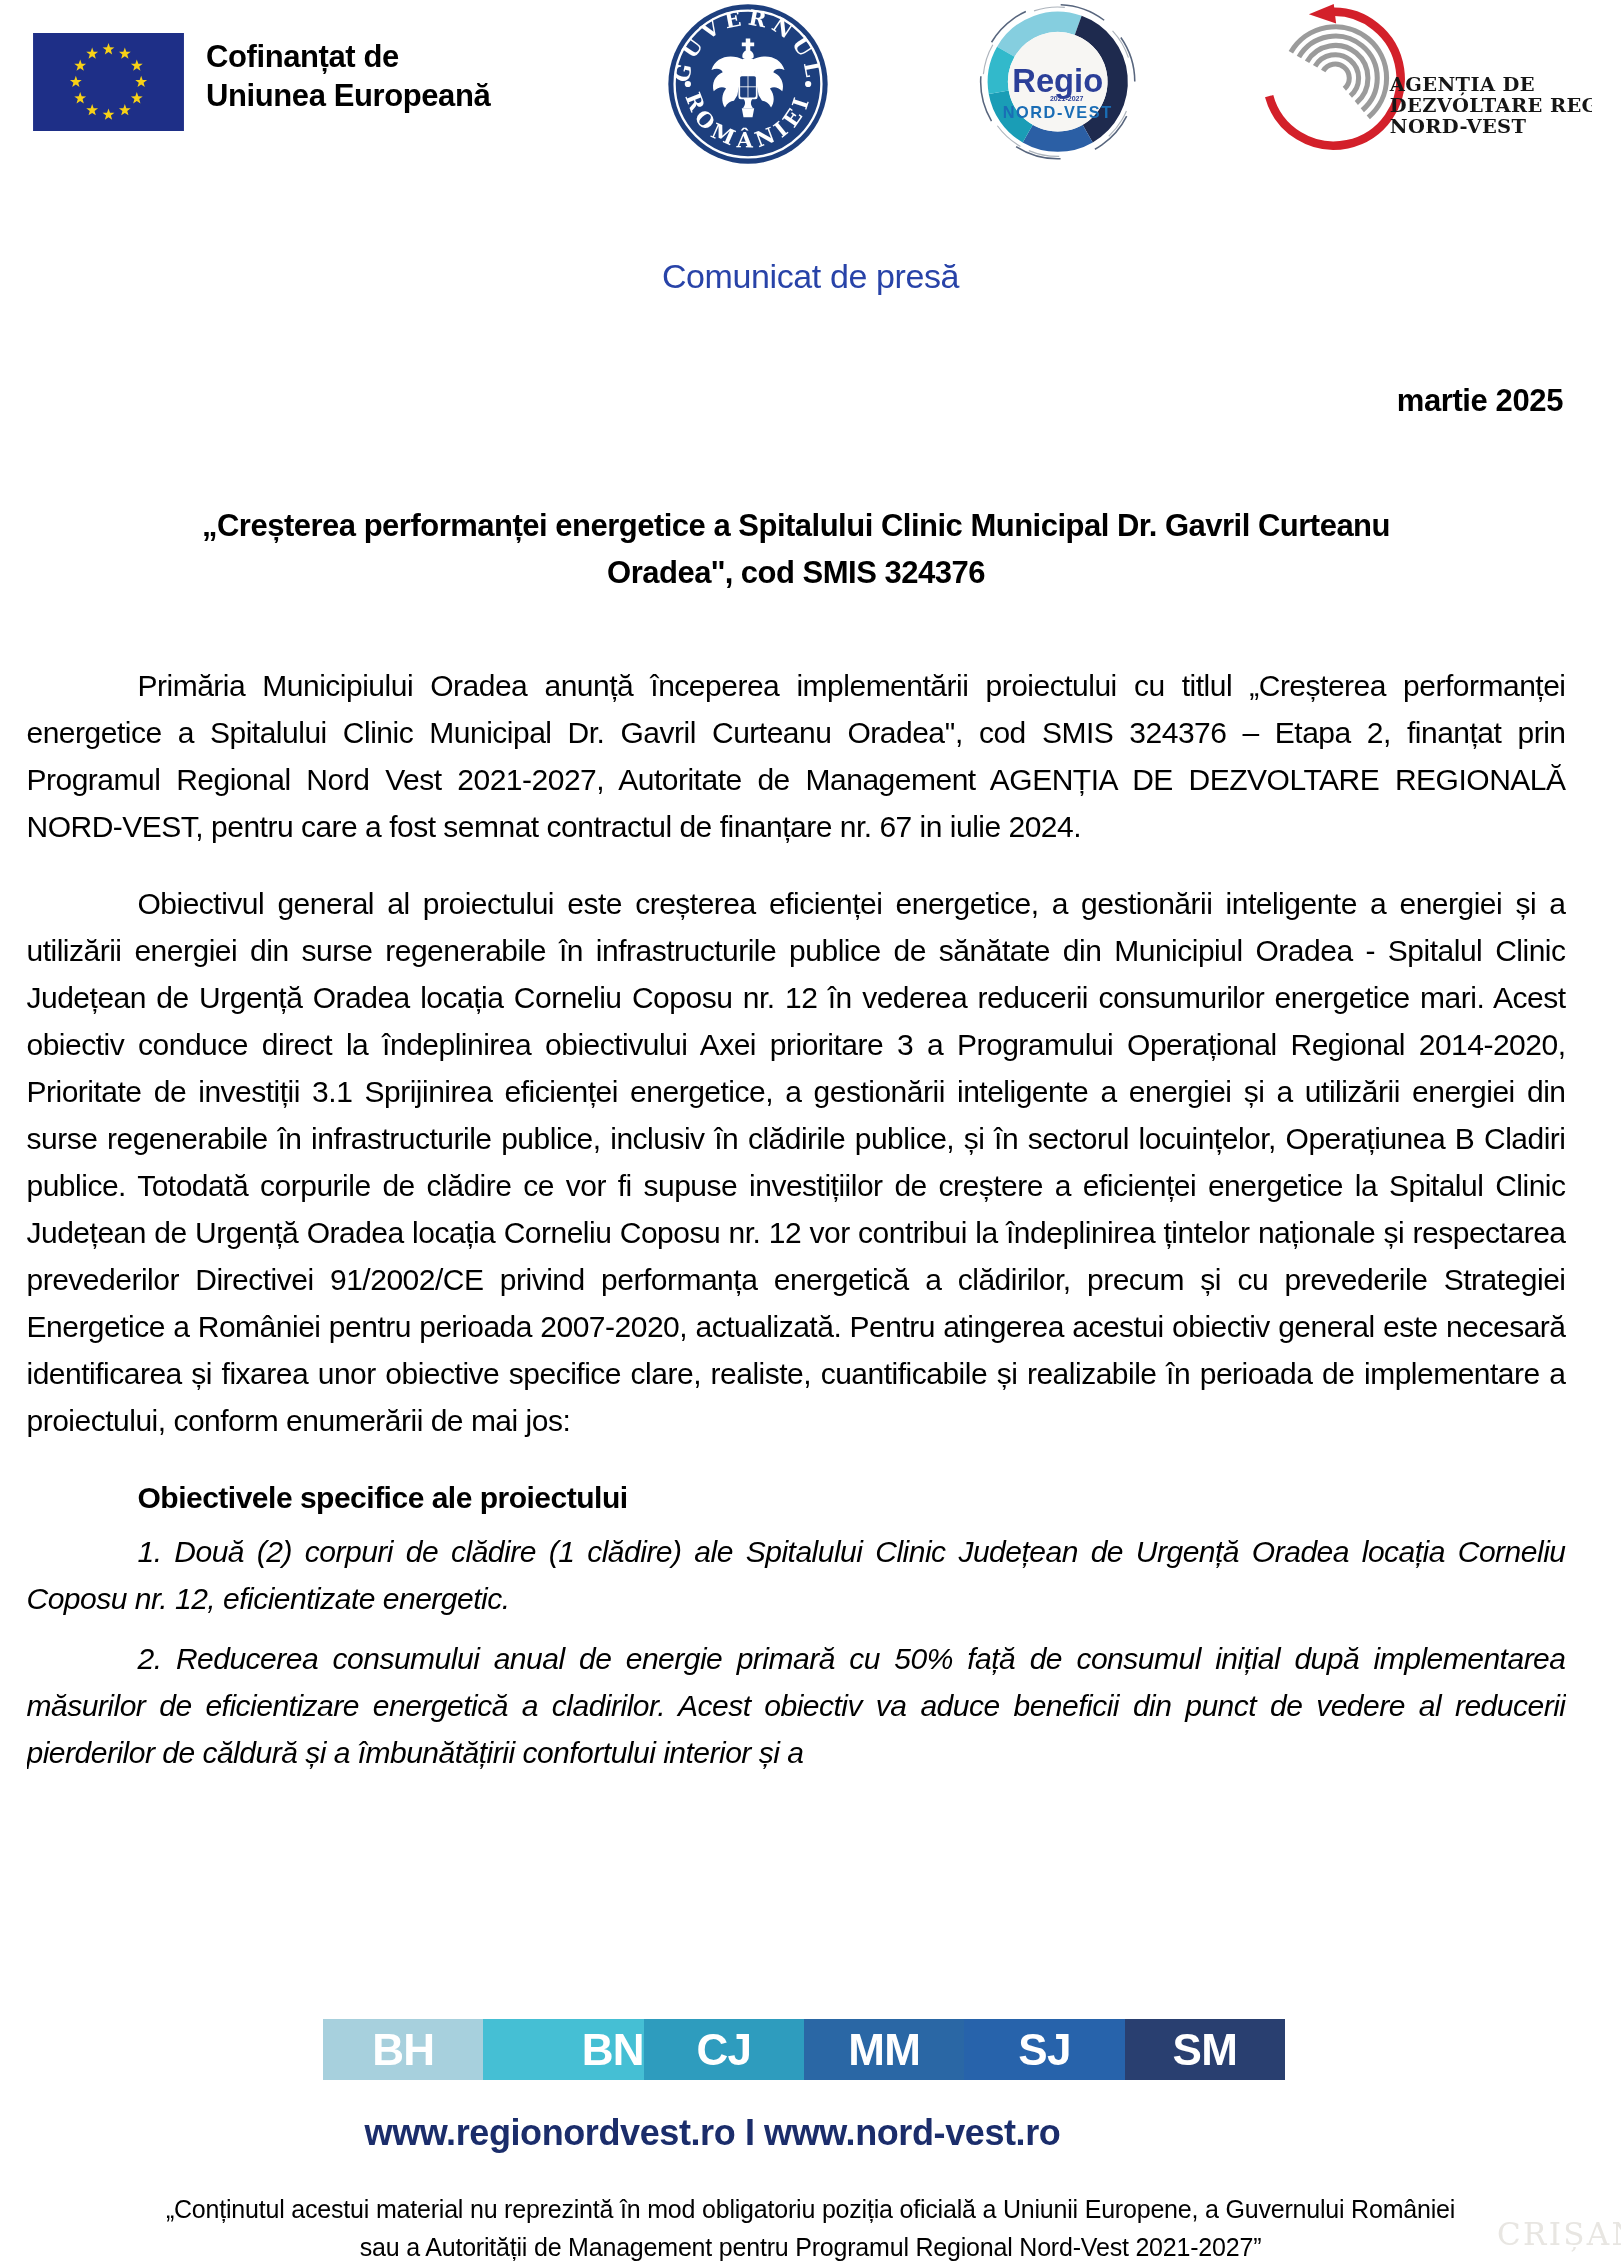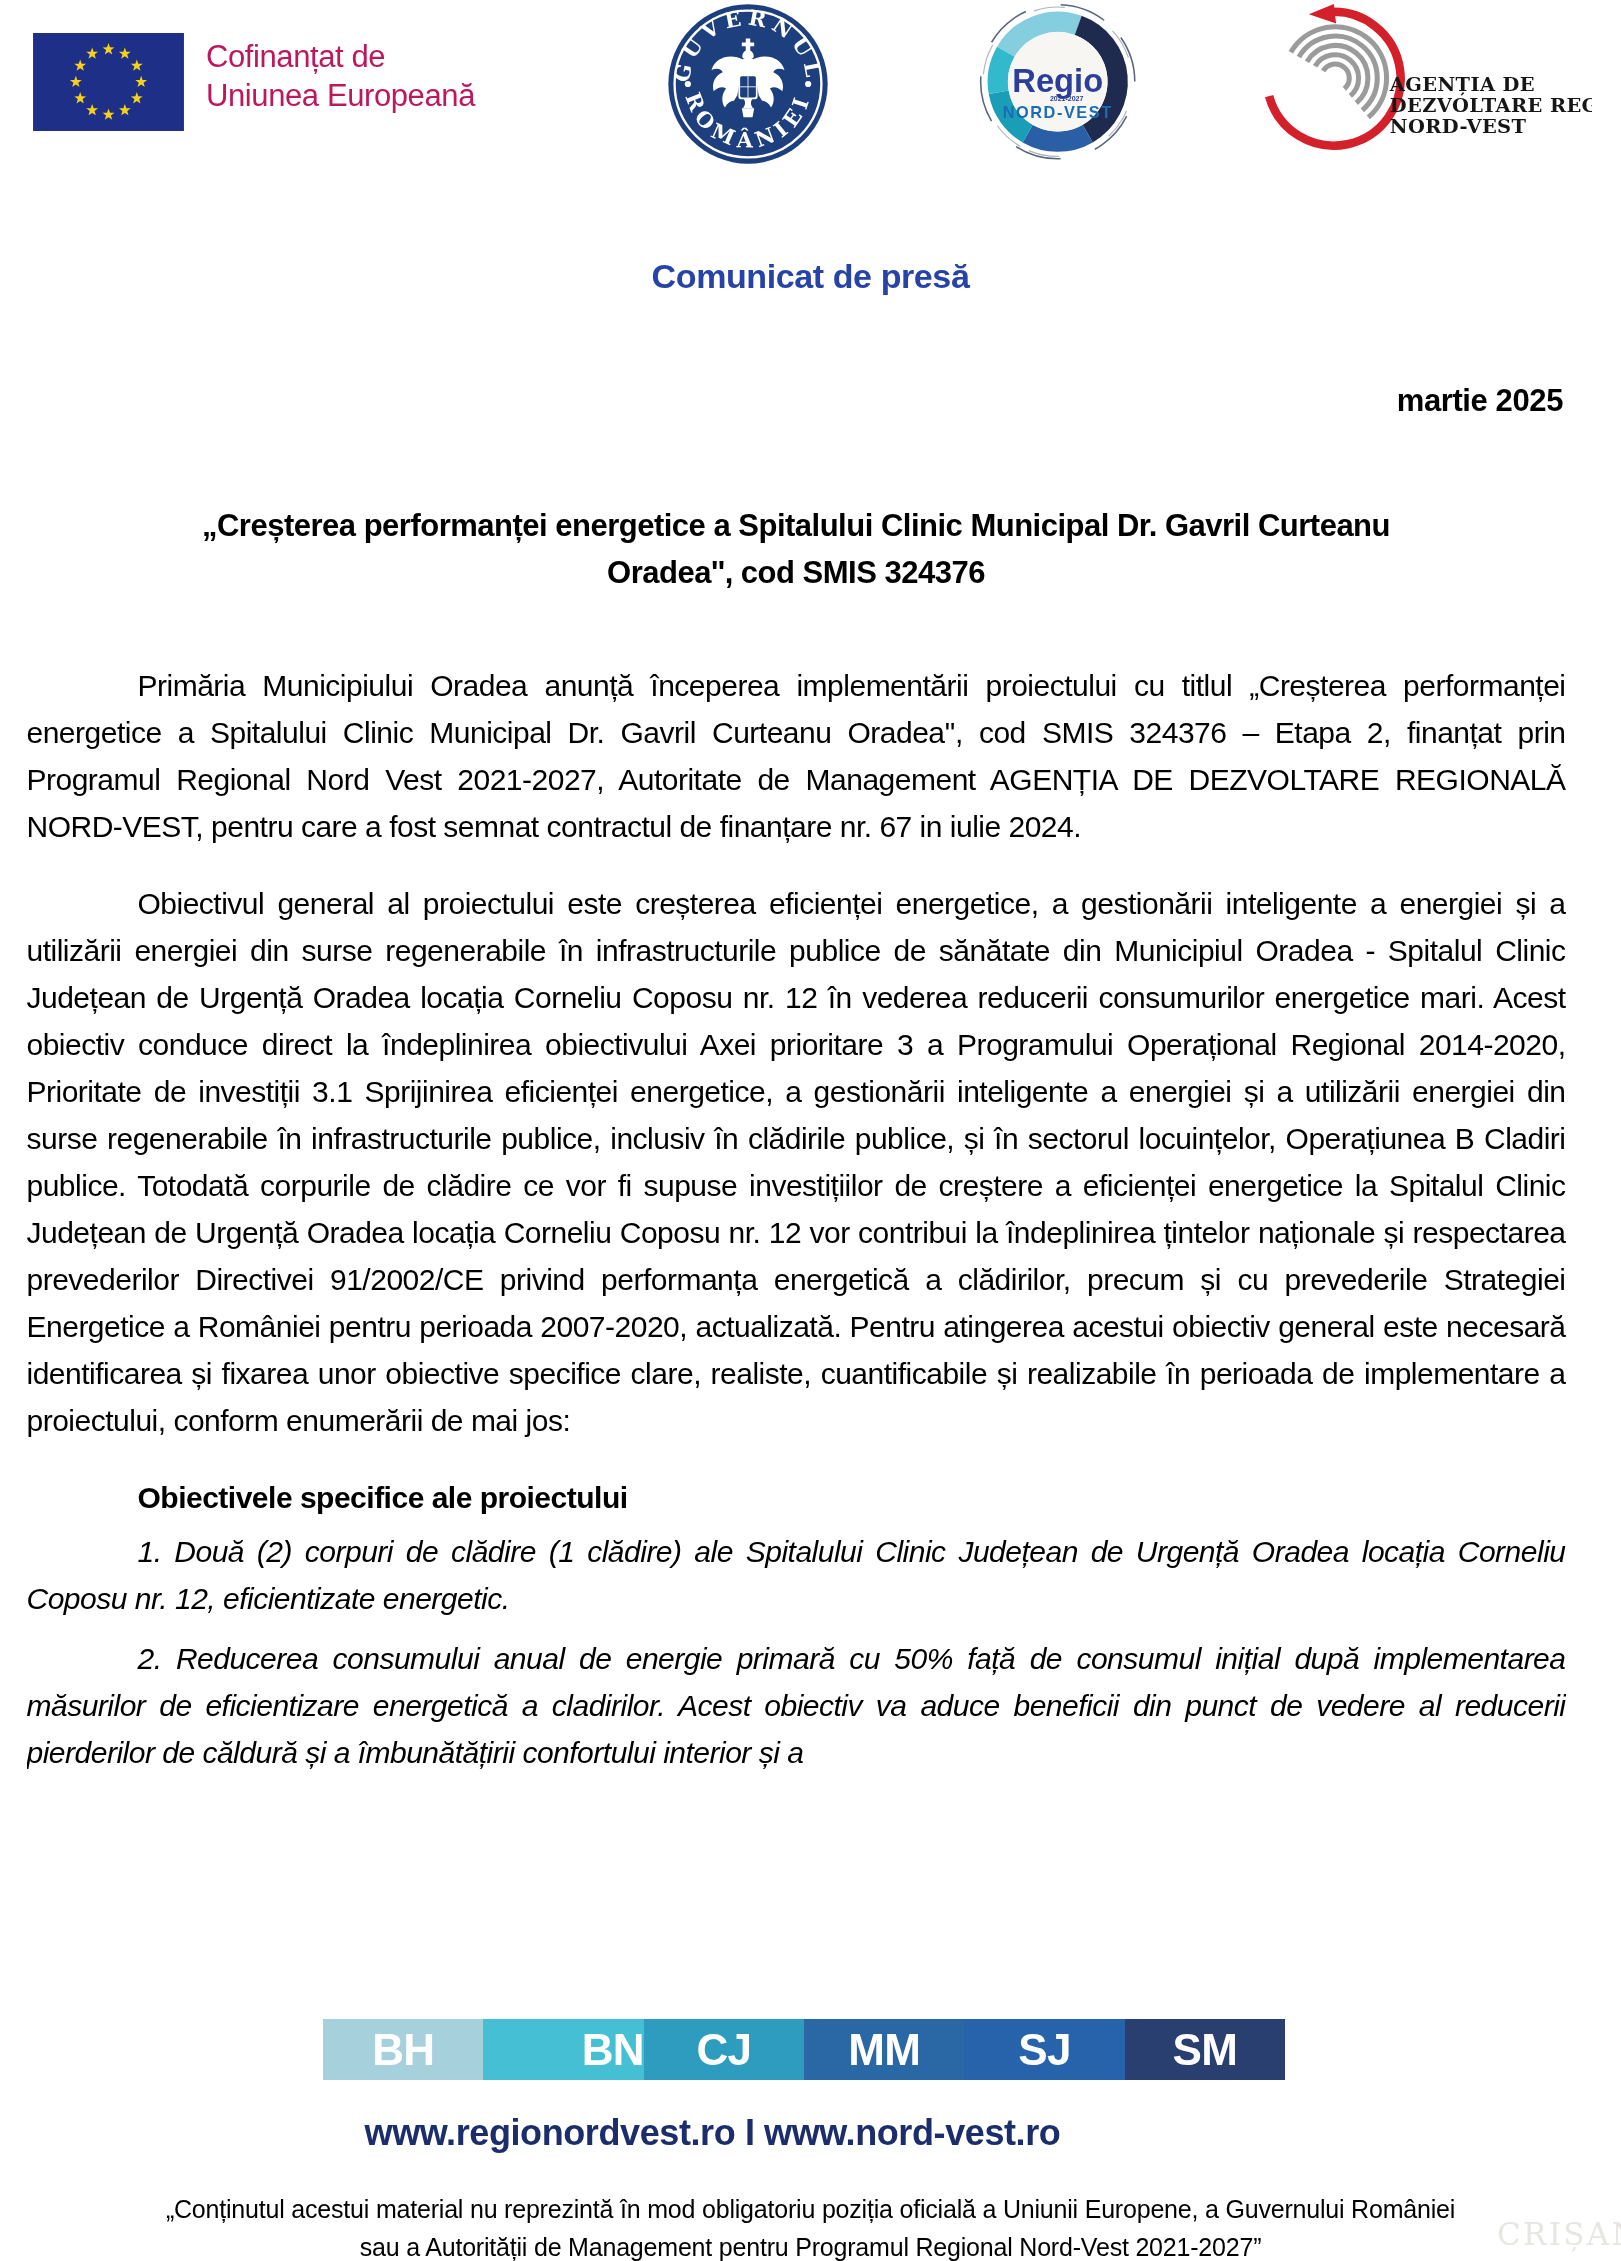--- a/index.html
+++ b/index.html
@@ -8,34 +8,34 @@
     width:1621px;height:2261px;
     background:#ffffff;
     font-family:"Liberation Sans",sans-serif;
     color:#000;
     overflow:hidden;
   }
   
   .eu-flag{position:absolute;left:33px;top:33px;width:151px;height:98px;}
   .eu-text{
     position:absolute;left:206px;top:37px;
-    font-size:31px;font-weight:normal;color:#be185d;line-height:39px;letter-spacing:-0.4px;
+    font-size:31px;font-weight:bold;color:#000000;line-height:39px;letter-spacing:-0.4px;
   }
   .gov-seal{position:absolute;left:666px;top:1.6px;width:164px;height:164px;}
   .regio-logo{position:absolute;left:976px;top:0px;width:165px;height:165px;}
   .adr-logo{position:absolute;left:1242px;top:3.9px;width:350px;height:148px;}
   .seal-text{font-family:"DejaVu Serif",serif;font-size:27px;font-weight:bold;letter-spacing:7px;fill:#ffffff;}
   .regio-name{font-family:"Liberation Sans",sans-serif;font-size:42px;font-weight:bold;fill:#2b3f98;}
   .regio-period{font-family:"Liberation Sans",sans-serif;font-size:9px;font-weight:bold;fill:#2b3f98;}
   .regio-region{font-family:"Liberation Sans",sans-serif;font-size:21px;font-weight:bold;fill:#1a6db5;letter-spacing:2px;}
   .adr-text{font-family:"DejaVu Serif",serif;font-size:25px;font-weight:bold;fill:#161616;letter-spacing:0.5px;}
   
   .doc-title{
     position:absolute;left:0;top:257px;width:1621px;
-    text-align:center;font-size:34px;font-weight:bold;color:#2843a8;letter-spacing:-0.4px;
+    text-align:center;font-size:34px;font-weight:normal;color:#2843a8;letter-spacing:-0.4px;
   }
   .doc-date{
     position:absolute;top:383px;right:58px;
     font-size:31px;font-weight:bold;color:#000;letter-spacing:-0.4px;
   }
   .headline{
     position:absolute;left:26.5px;top:502px;width:1539px;
     text-align:center;font-size:31px;font-weight:bold;line-height:47px;letter-spacing:-0.5px;
   }
   .body-text{

